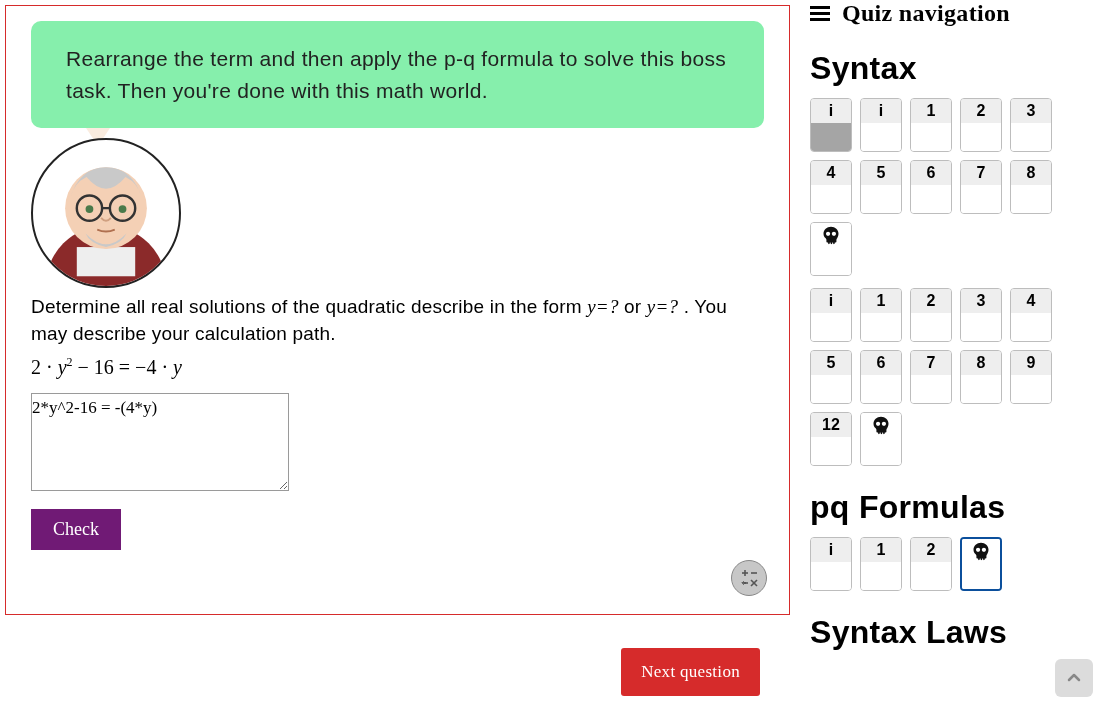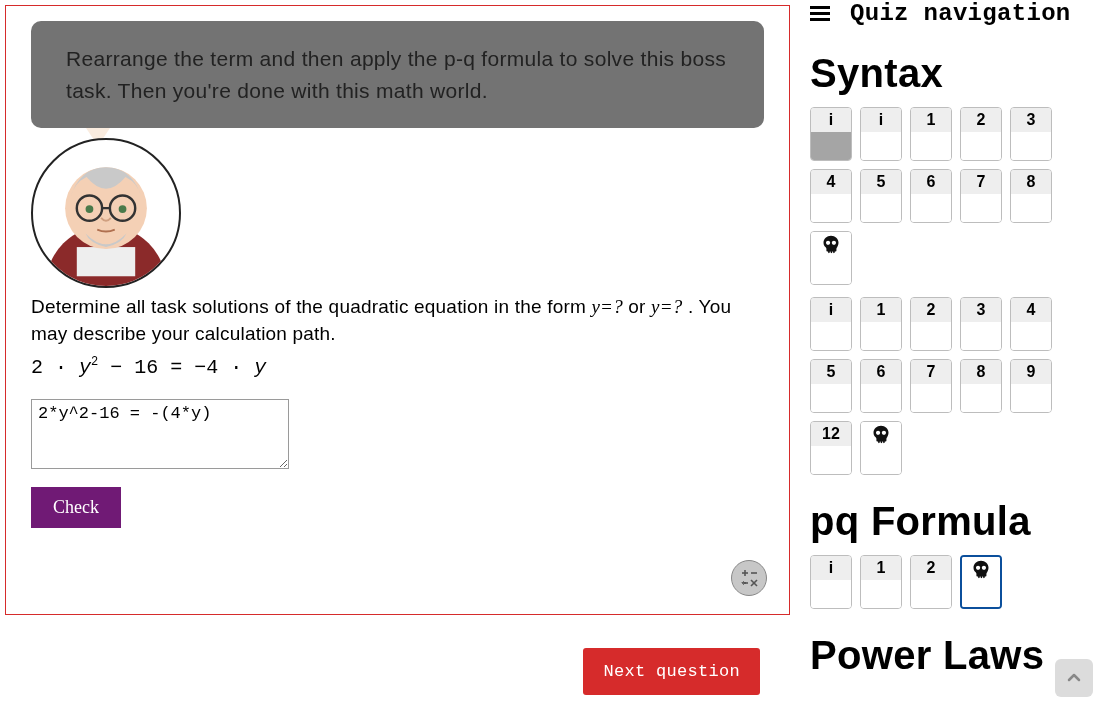--- a/index.html
+++ b/index.html
@@ -17,21 +17,21 @@
     padding: 5px 10px 5px 5px;
     position: relative;
   }
   .question-box {
     border: 1px solid #d62b2b;
     padding: 15px 25px 20px 25px;
     position: relative;
     height: 610px;
   }
   .speech {
-    background: #737373;
+    background: #86efac;
     border-radius: 10px;
     padding: 22px 35px;
     font-size: 21px;
     line-height: 1.5;
     color: #222;
     font-family: "Arial Narrow", Arial, sans-serif;
     font-stretch: condensed;
     position: relative;
     margin-bottom: 10px;
     letter-spacing: 0.3px;
@@ -58,31 +58,31 @@
   .qtext {
     font-size: 19px;
     font-family: "Arial Narrow", Arial, sans-serif;
     font-stretch: condensed;
     line-height: 1.4;
     letter-spacing: 0.2px;
     margin-bottom: 8px;
   }
   .mathvar { font-style: italic; font-family: Georgia, serif; }
   .equation {
-    font-family: Liberation Mono, monospace;
+    font-family: Liberation Serif, serif;
     font-size: 20px;
-    margin: 6px 0 20px 0;
+    margin: 6px 0 14px 0;
   }
   .equation .sup { font-size: 12px; vertical-align: super; }
   .answer-input {
-    width: 258px; height: 70px;
+    width: 258px; height: 98px;
     border: 1px solid #9a9a9a;
     font-size: 17px;
-    font-family: Liberation Mono, monospace;
-    padding: 4px 6px;
+    font-family: Liberation Serif, serif;
+    padding: 4px 0;
     resize: both;
     display: block;
   }
   .check-btn {
     margin-top: 18px;
     background: #701a75;
     color: #fff;
     border: none;
     font-size: 18px;
     font-family: Georgia, serif;
@@ -101,45 +101,45 @@
   }
   .next-btn {
     position: absolute;
     right: 40px;
     top: 648px;
     background: #d62b2b;
     color: #fff;
     border: none;
     padding: 14px 20px;
     font-size: 17px;
-    font-family: Liberation Mono, monospace;
+    font-family: Liberation Serif, serif;
     font-stretch: condensed;
     letter-spacing: 0.3px;
     border-radius: 3px;
     cursor: pointer;
     text-align: center;
   }
   
   .sidebar {
     flex: 1;
     padding: 0 10px 0 10px;
     overflow-y: auto;
   }
   .navhdr {
-    display: flex; align-items: center; gap: 20px;
+    display: flex; align-items: center; gap: 12px;
     font-size: 24px; font-weight: 800;
-    font-family: Liberation Mono, monospace;
+    font-family: Liberation Serif, serif;
     font-stretch: condensed;
     margin-bottom: 16px;
     letter-spacing: 0.3px;
   }
   .hamb { display: inline-block; width: 20px; }
   .hamb span { display:block; height:3px; background:#000; margin:3px 0; }
   .section-title {
-    font-size: 40px;
+    font-size: 32px;
     font-weight: 800;
     font-family: "Arial Narrow", Arial, sans-serif;
     font-stretch: condensed;
     margin: 24px 0 12px 0;
     line-height: 1.1;
     letter-spacing: 0.3px;
   }
   .tiles { display: flex; flex-wrap: wrap; gap: 8px; margin-bottom: 12px; }
   .tile {
     width: 42px; height: 54px;
@@ -198,21 +198,21 @@
           <circle cx="92" cy="70" r="13" fill="none" stroke="#333" stroke-width="2.5"></circle>
           <line x1="71" y1="70" x2="79" y2="70" stroke="#333" stroke-width="2.5"></line>
           <circle cx="58" cy="71" r="4" fill="#4a7a4a"></circle>
           <circle cx="92" cy="71" r="4" fill="#4a7a4a"></circle>
           <path d="M70 80 Q75 86 80 80" stroke="#d0a080" stroke-width="2" fill="none"></path>
           <path d="M66 92 Q75 96 84 92" stroke="#b07050" stroke-width="2" fill="none"></path>
         </svg>
       </div>
 
       <div class="qtext">
-        <span>Determine all task solutions of the quadratic equation in the form </span><span class="mathvar">y=?</span><span> or </span><span class="mathvar">y=?</span><span> . You may describe your calculation path.</span>
+        <span>Determine all real solutions of the quadratic describe in the form </span><span class="mathvar">y=?</span><span> or </span><span class="mathvar">y=?</span><span> . You may describe your calculation path.</span>
       </div>
 
       <div class="equation">
         2 · <span style="font-style:italic">y</span><span class="sup">2</span> − 16 = −4 · <span style="font-style:italic">y</span>
       </div>
 
       <textarea class="answer-input" style="">2*y^2-16 = -(4*y)</textarea>
 
       <button class="check-btn">Check</button>
 
@@ -343,21 +343,21 @@
           </div>
           <div class="tile">
             <div class="tile-top skull-top">
               <svg width="20" height="20" viewBox="0 0 24 24">
                 <path fill="#111" d="M12 2C7 2 3 5.6 3 10.5c0 2.6 1.2 4.3 2.6 5.5.6.5.9 1.2.9 2V20c0 .6.4 1 1 1h1v1c0 .6.4 1 1 1s1-.4 1-1v-1h1v1c0 .6.4 1 1 1s1-.4 1-1v-1h1v1c0 .6.4 1 1 1s1-.4 1-1v-1h1c.6 0 1-.4 1-1v-2c0-.8.3-1.5.9-2C19.8 14.8 21 13.1 21 10.5 21 5.6 17 2 12 2zM8.5 13C7.1 13 6 11.9 6 10.5S7.1 8 8.5 8 11 9.1 11 10.5 9.9 13 8.5 13zm7 0c-1.4 0-2.5-1.1-2.5-2.5S14.1 8 15.5 8 18 9.1 18 10.5 16.9 13 15.5 13z"></path>
               </svg>
             </div>
             <div class="tile-bot"></div>
           </div>
         </div>
-        <div class="section-title">pq Formula</div>
+        <div class="section-title">pq Formulas</div>
         <div class="tiles">
           <div class="tile">
             <div class="tile-top">i</div>
             <div class="tile-bot"></div>
           </div>
           <div class="tile">
             <div class="tile-top">1</div>
             <div class="tile-bot"></div>
           </div>
           <div class="tile">
@@ -366,21 +366,21 @@
           </div>
           <div class="tile current">
             <div class="tile-top skull-top">
               <svg width="20" height="20" viewBox="0 0 24 24">
                 <path fill="#111" d="M12 2C7 2 3 5.6 3 10.5c0 2.6 1.2 4.3 2.6 5.5.6.5.9 1.2.9 2V20c0 .6.4 1 1 1h1v1c0 .6.4 1 1 1s1-.4 1-1v-1h1v1c0 .6.4 1 1 1s1-.4 1-1v-1h1v1c0 .6.4 1 1 1s1-.4 1-1v-1h1c.6 0 1-.4 1-1v-2c0-.8.3-1.5.9-2C19.8 14.8 21 13.1 21 10.5 21 5.6 17 2 12 2zM8.5 13C7.1 13 6 11.9 6 10.5S7.1 8 8.5 8 11 9.1 11 10.5 9.9 13 8.5 13zm7 0c-1.4 0-2.5-1.1-2.5-2.5S14.1 8 15.5 8 18 9.1 18 10.5 16.9 13 15.5 13z"></path>
               </svg>
             </div>
             <div class="tile-bot"></div>
           </div>
         </div>
-        <div class="section-title">Power Laws</div>
+        <div class="section-title">Syntax Laws</div>
         <div class="tiles"></div>
       </div>
   </div>
 </div>
 
 <button class="scroll-top-btn">
   <svg width="16" height="16" viewBox="0 0 16 16">
     <path d="M3 10 L8 5 L13 10" fill="none" stroke="#888" stroke-width="2.5" stroke-linecap="round" stroke-linejoin="round"></path>
   </svg>
 </button>

